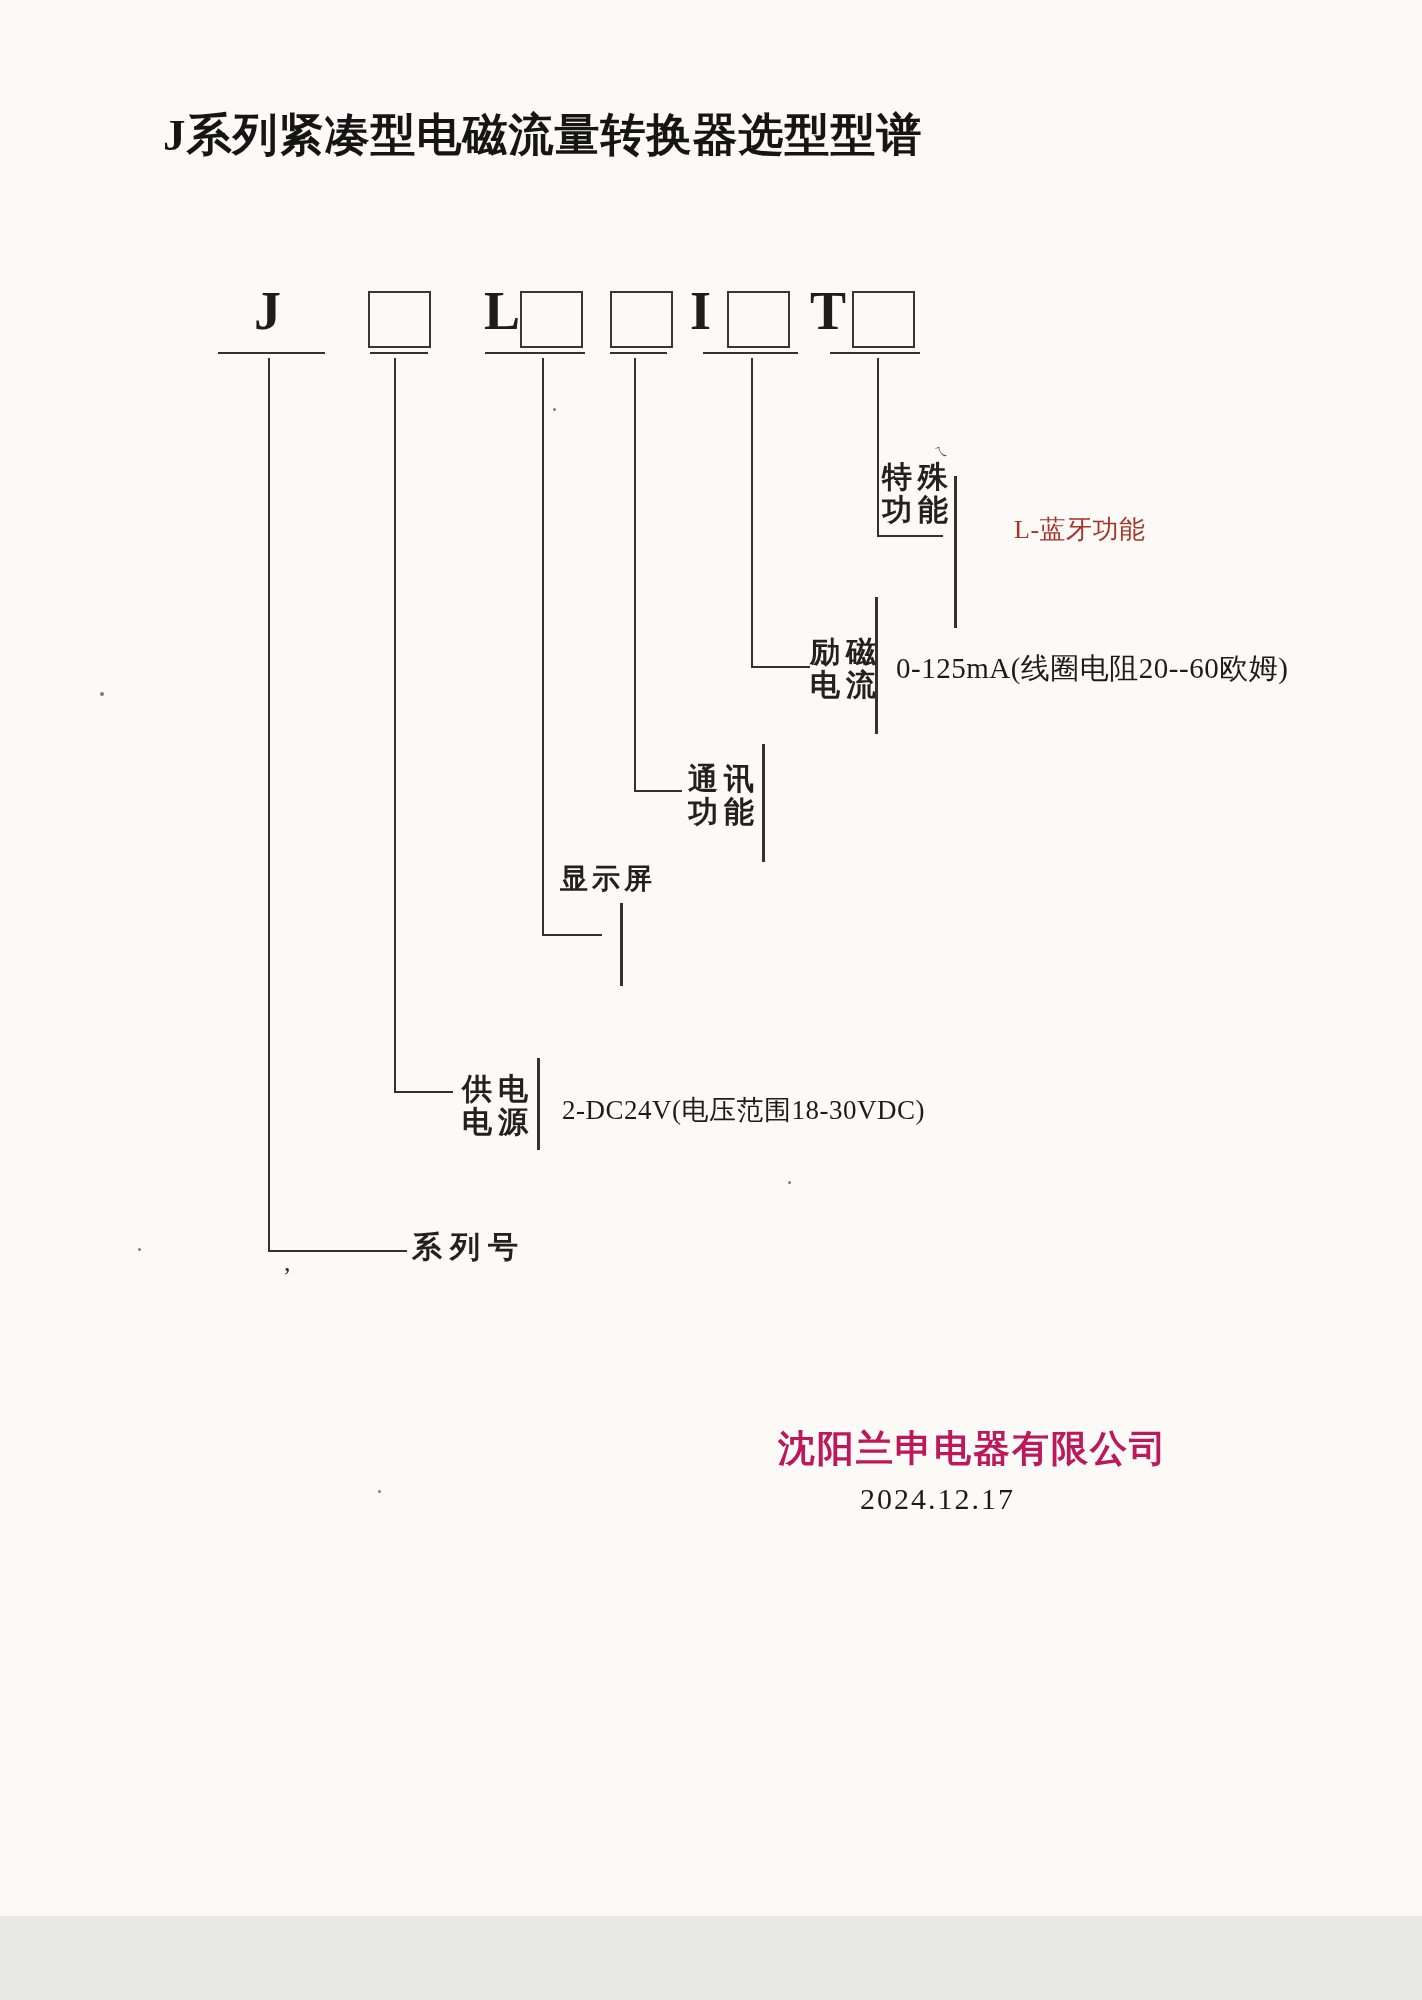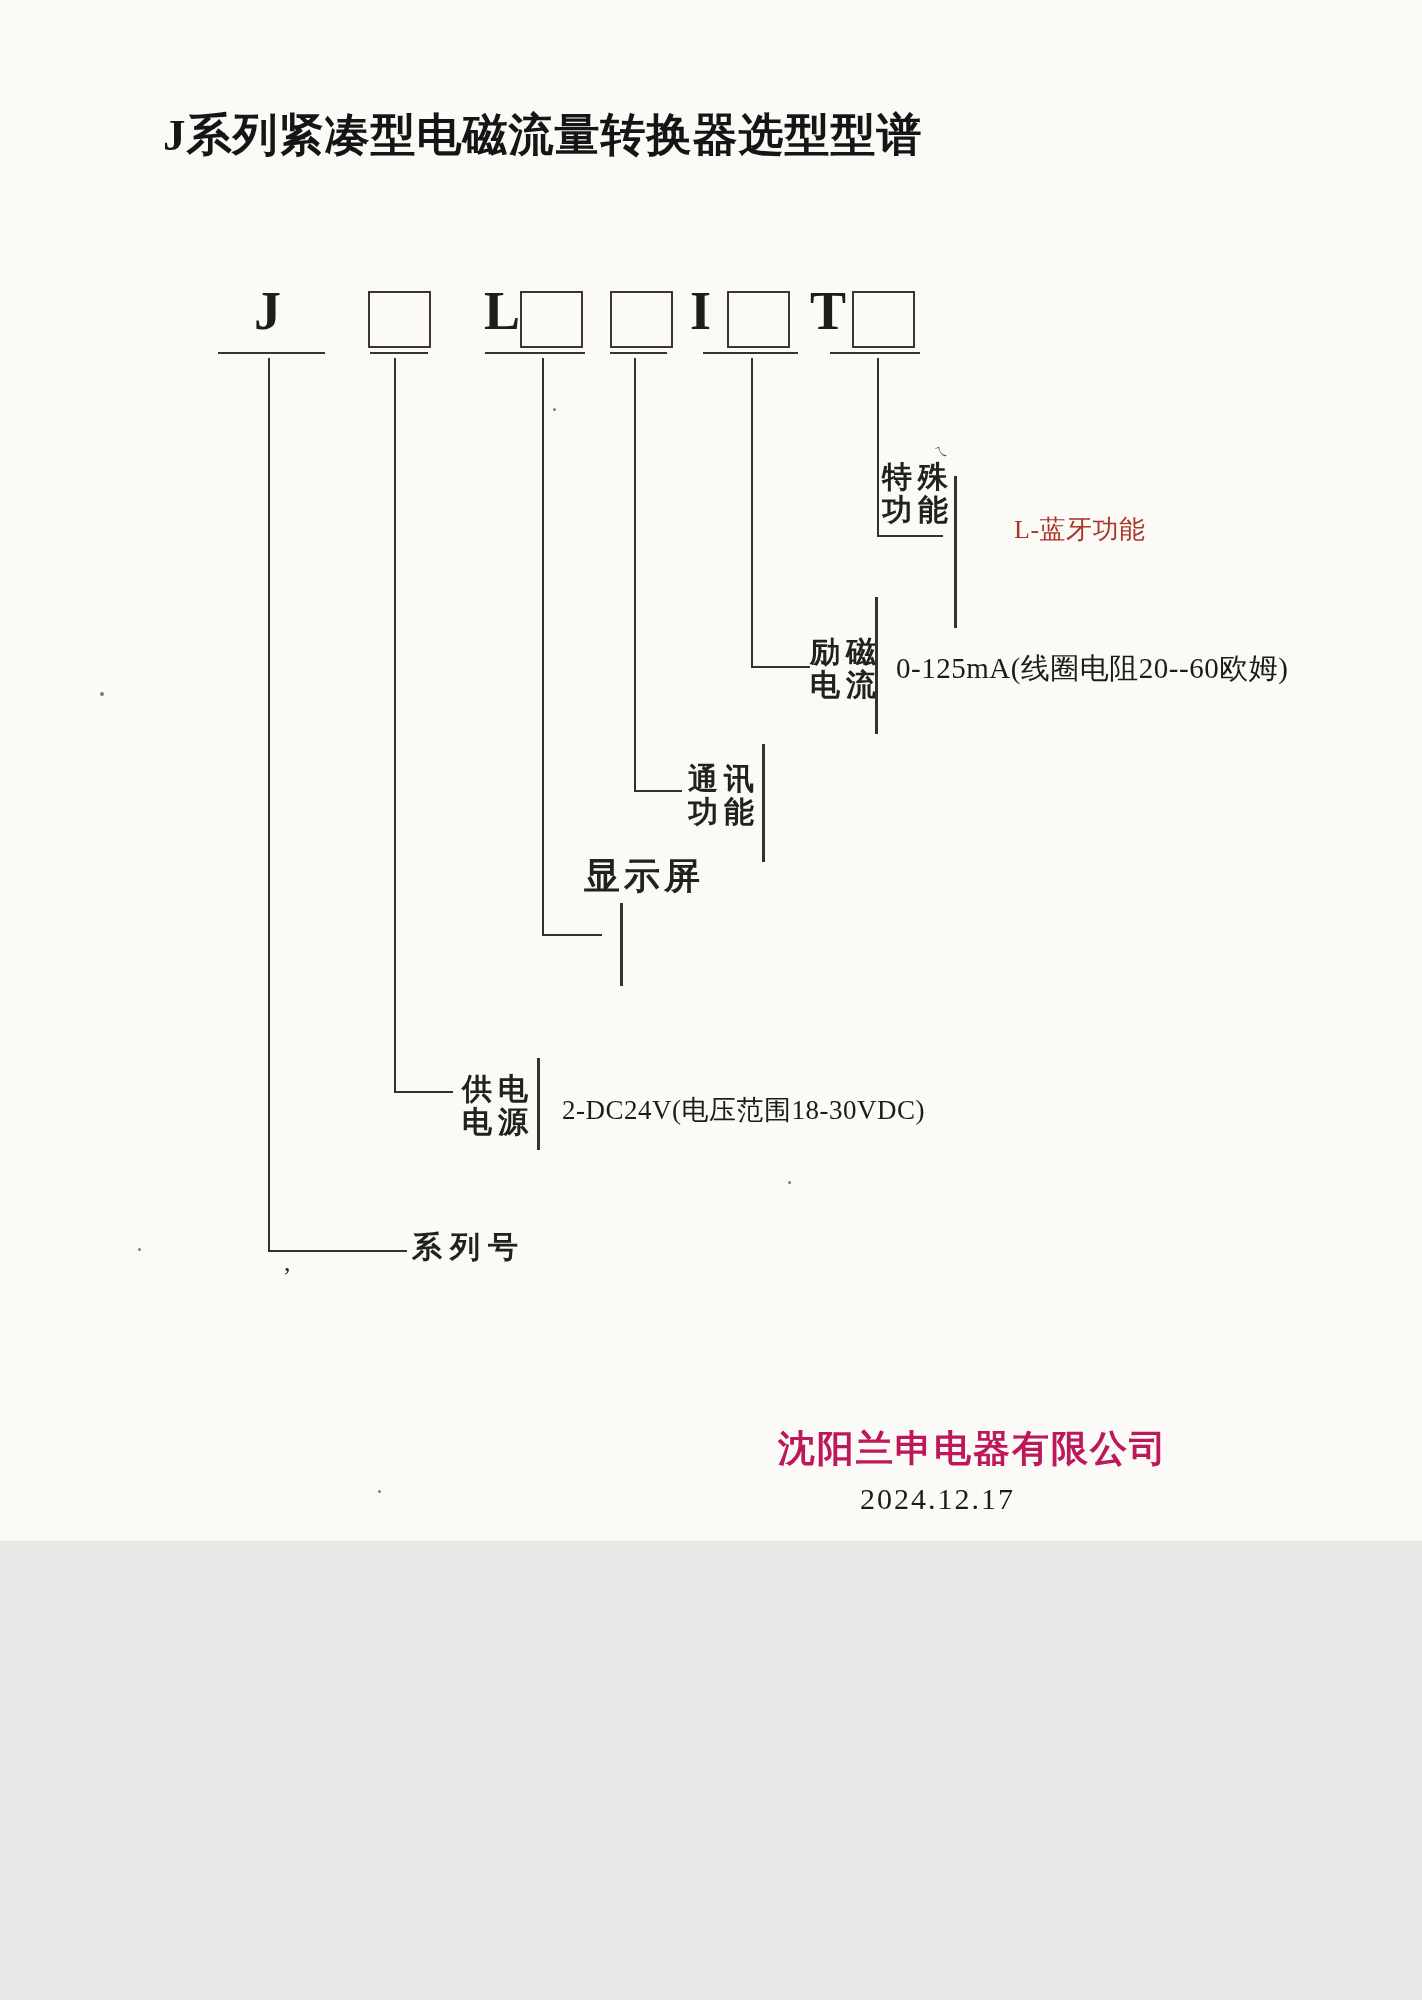--- a/index.html
+++ b/index.html
@@ -1,18 +1,18 @@
 <!DOCTYPE html>
 <html><head>
 <meta charset="utf-8">
 <style>
   html,body{margin:0;padding:0;background:#e8e8e6;}
   .page{
     position:relative;
-    width:1422px;height:1541px;
+    width:1422px;height:1916px;
     margin:0 auto;
     background:#fbfaf6;
     overflow:hidden;
     font-family:"Liberation Serif","DejaVu Serif",serif;
     color:#1c1c1c;
   }
   .abs{position:absolute;}
   
   .title{
     left:163px;top:105px;
@@ -116,21 +116,21 @@
   <div class="abs vline" style="left:634px;top:358px;height:434px;"></div>
   <div class="abs hline" style="left:634px;top:790px;width:48px;"></div>
   <div class="abs branch-label" style="left:688px;top:762px;">
     <div>通讯</div>
     <div>功能</div>
   </div>
   <div class="abs sepbar" style="left:762px;top:744px;height:118px;"></div>
 
   <div class="abs vline" style="left:542px;top:358px;height:578px;"></div>
   <div class="abs hline" style="left:542px;top:934px;width:60px;"></div>
-  <div class="abs branch-label" style="left:584px;top:862px;letter-spacing:4px;font-size:36px;font-family:Liberation Mono, monospace;">
+  <div class="abs branch-label" style="left:560px;top:862px;letter-spacing:4px;font-size:28px;">
     <div>显示屏</div>
   </div>
   <div class="abs sepbar" style="left:620px;top:903px;height:83px;"></div>
 
   <div class="abs vline" style="left:394px;top:358px;height:735px;"></div>
   <div class="abs hline" style="left:394px;top:1091px;width:59px;"></div>
   <div class="abs branch-label" style="left:462px;top:1072px;">
     <div>供电</div>
     <div>电源</div>
   </div>

